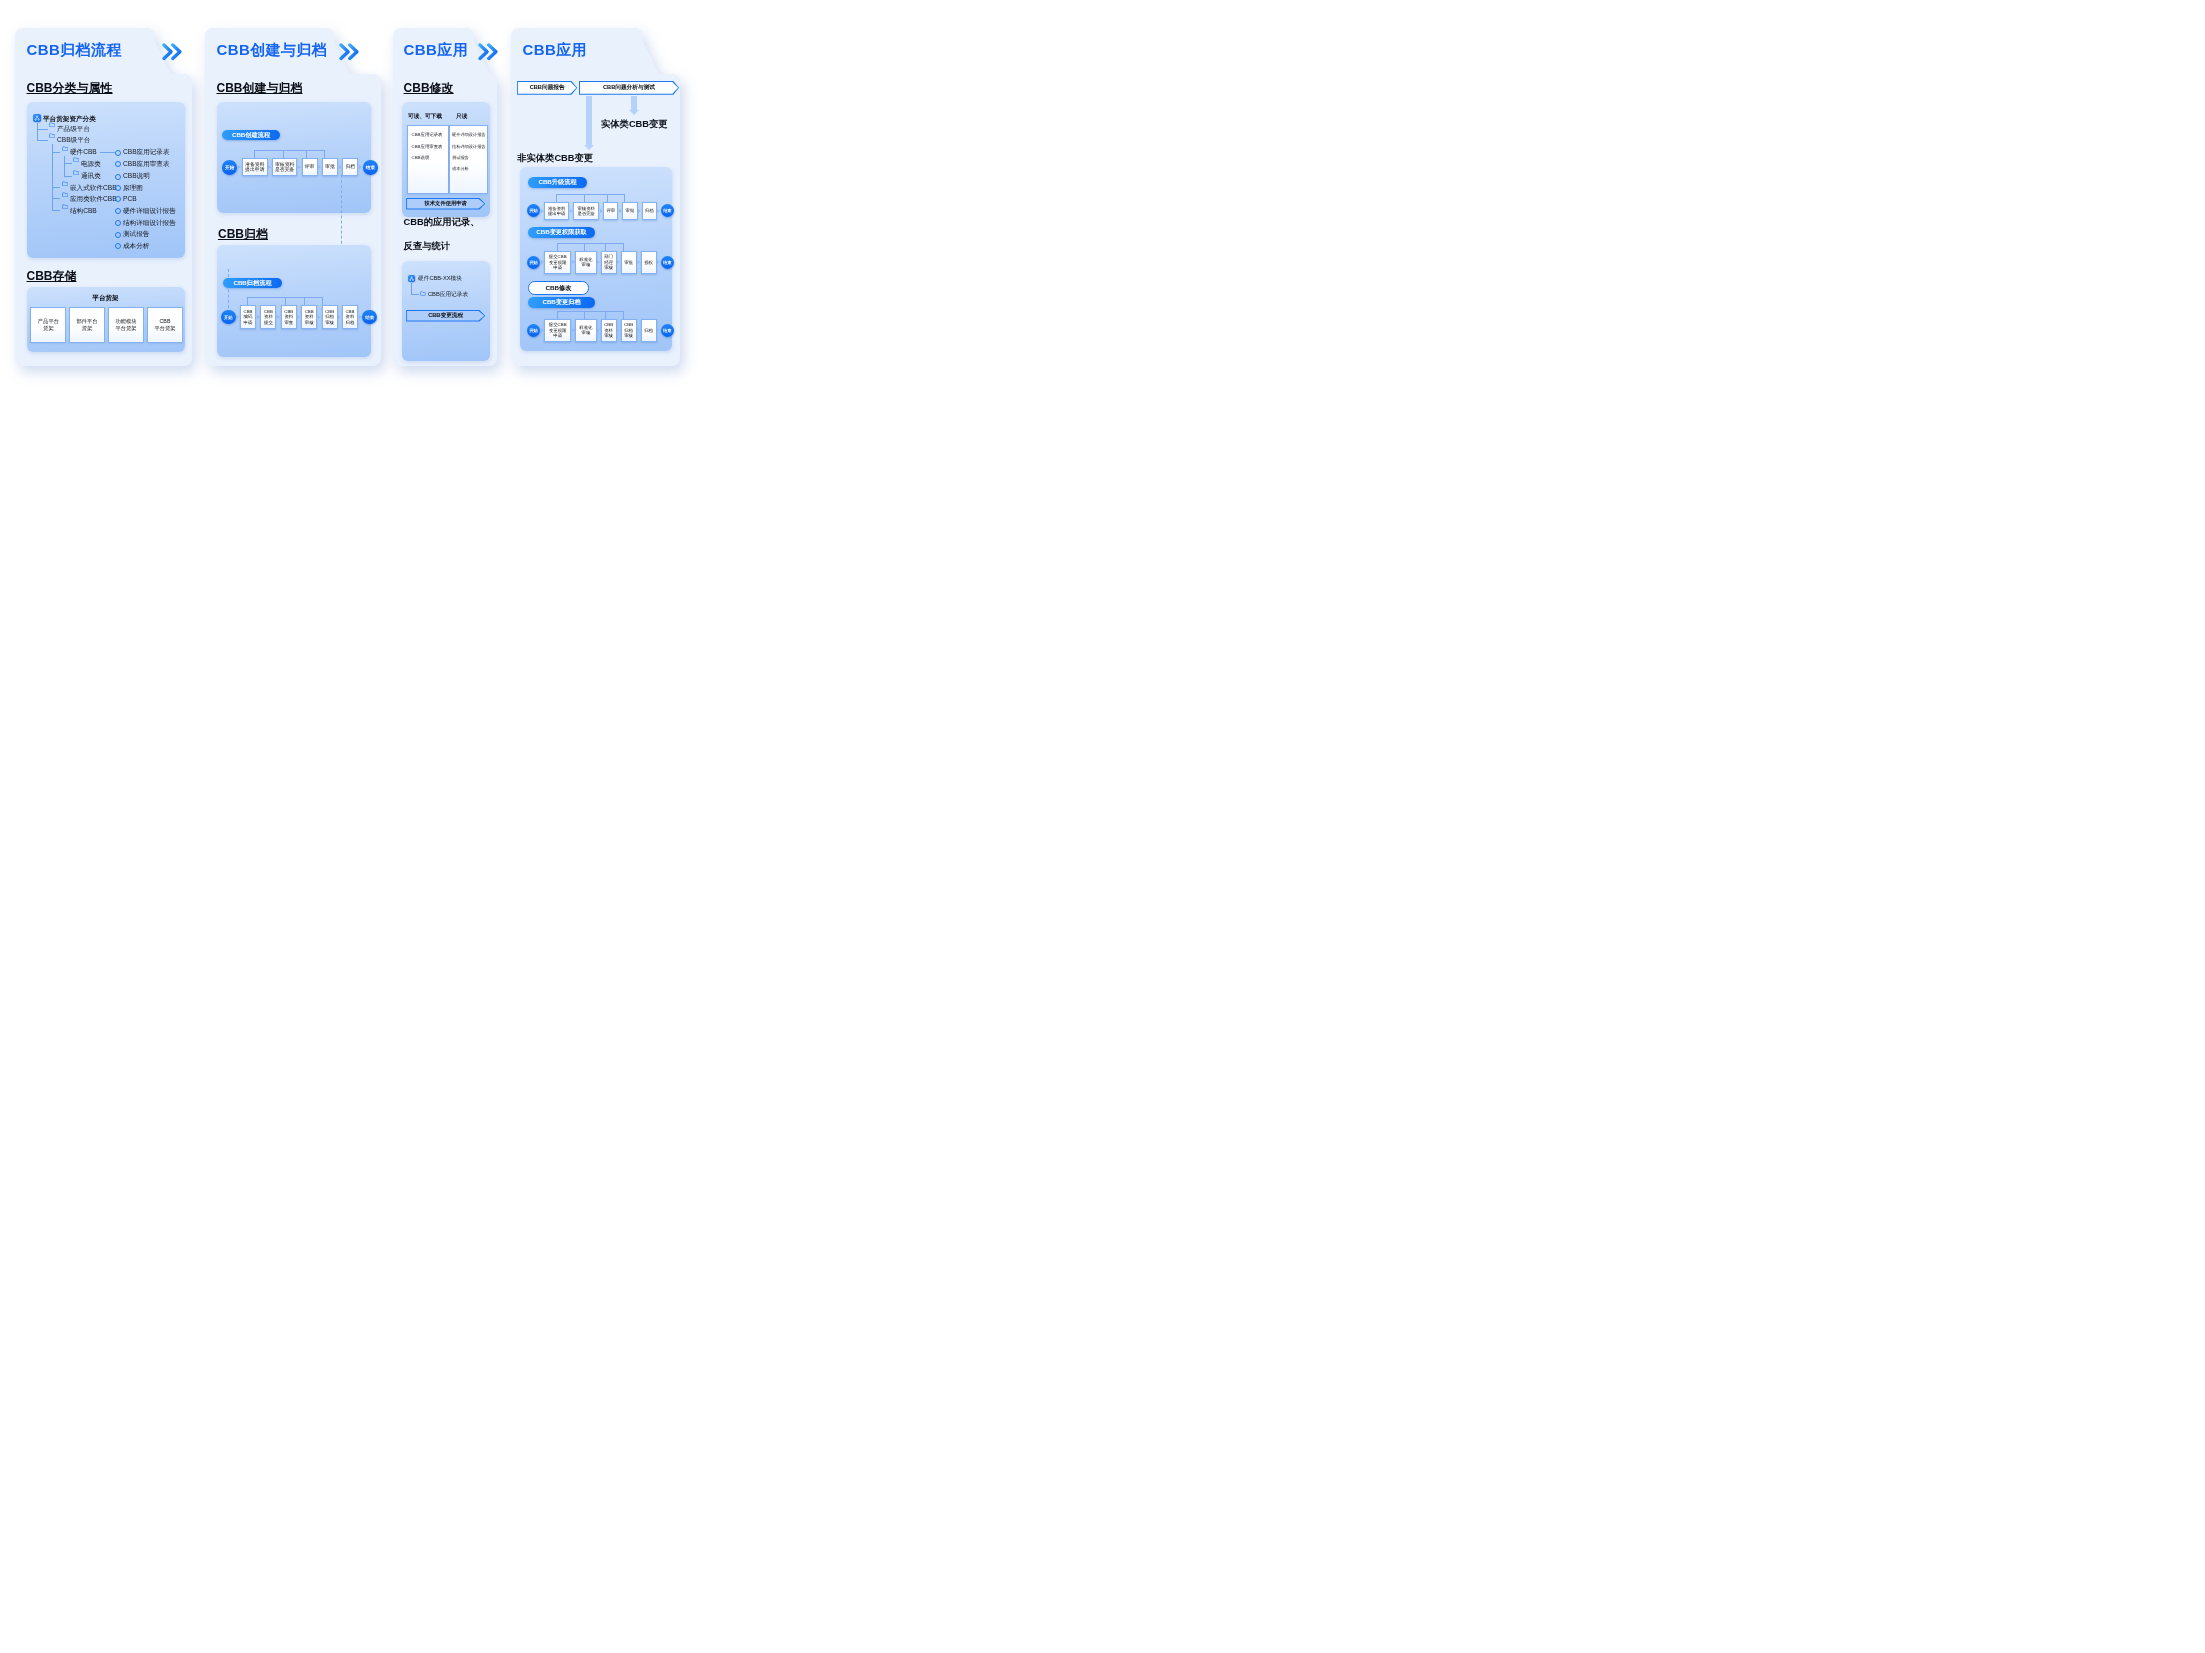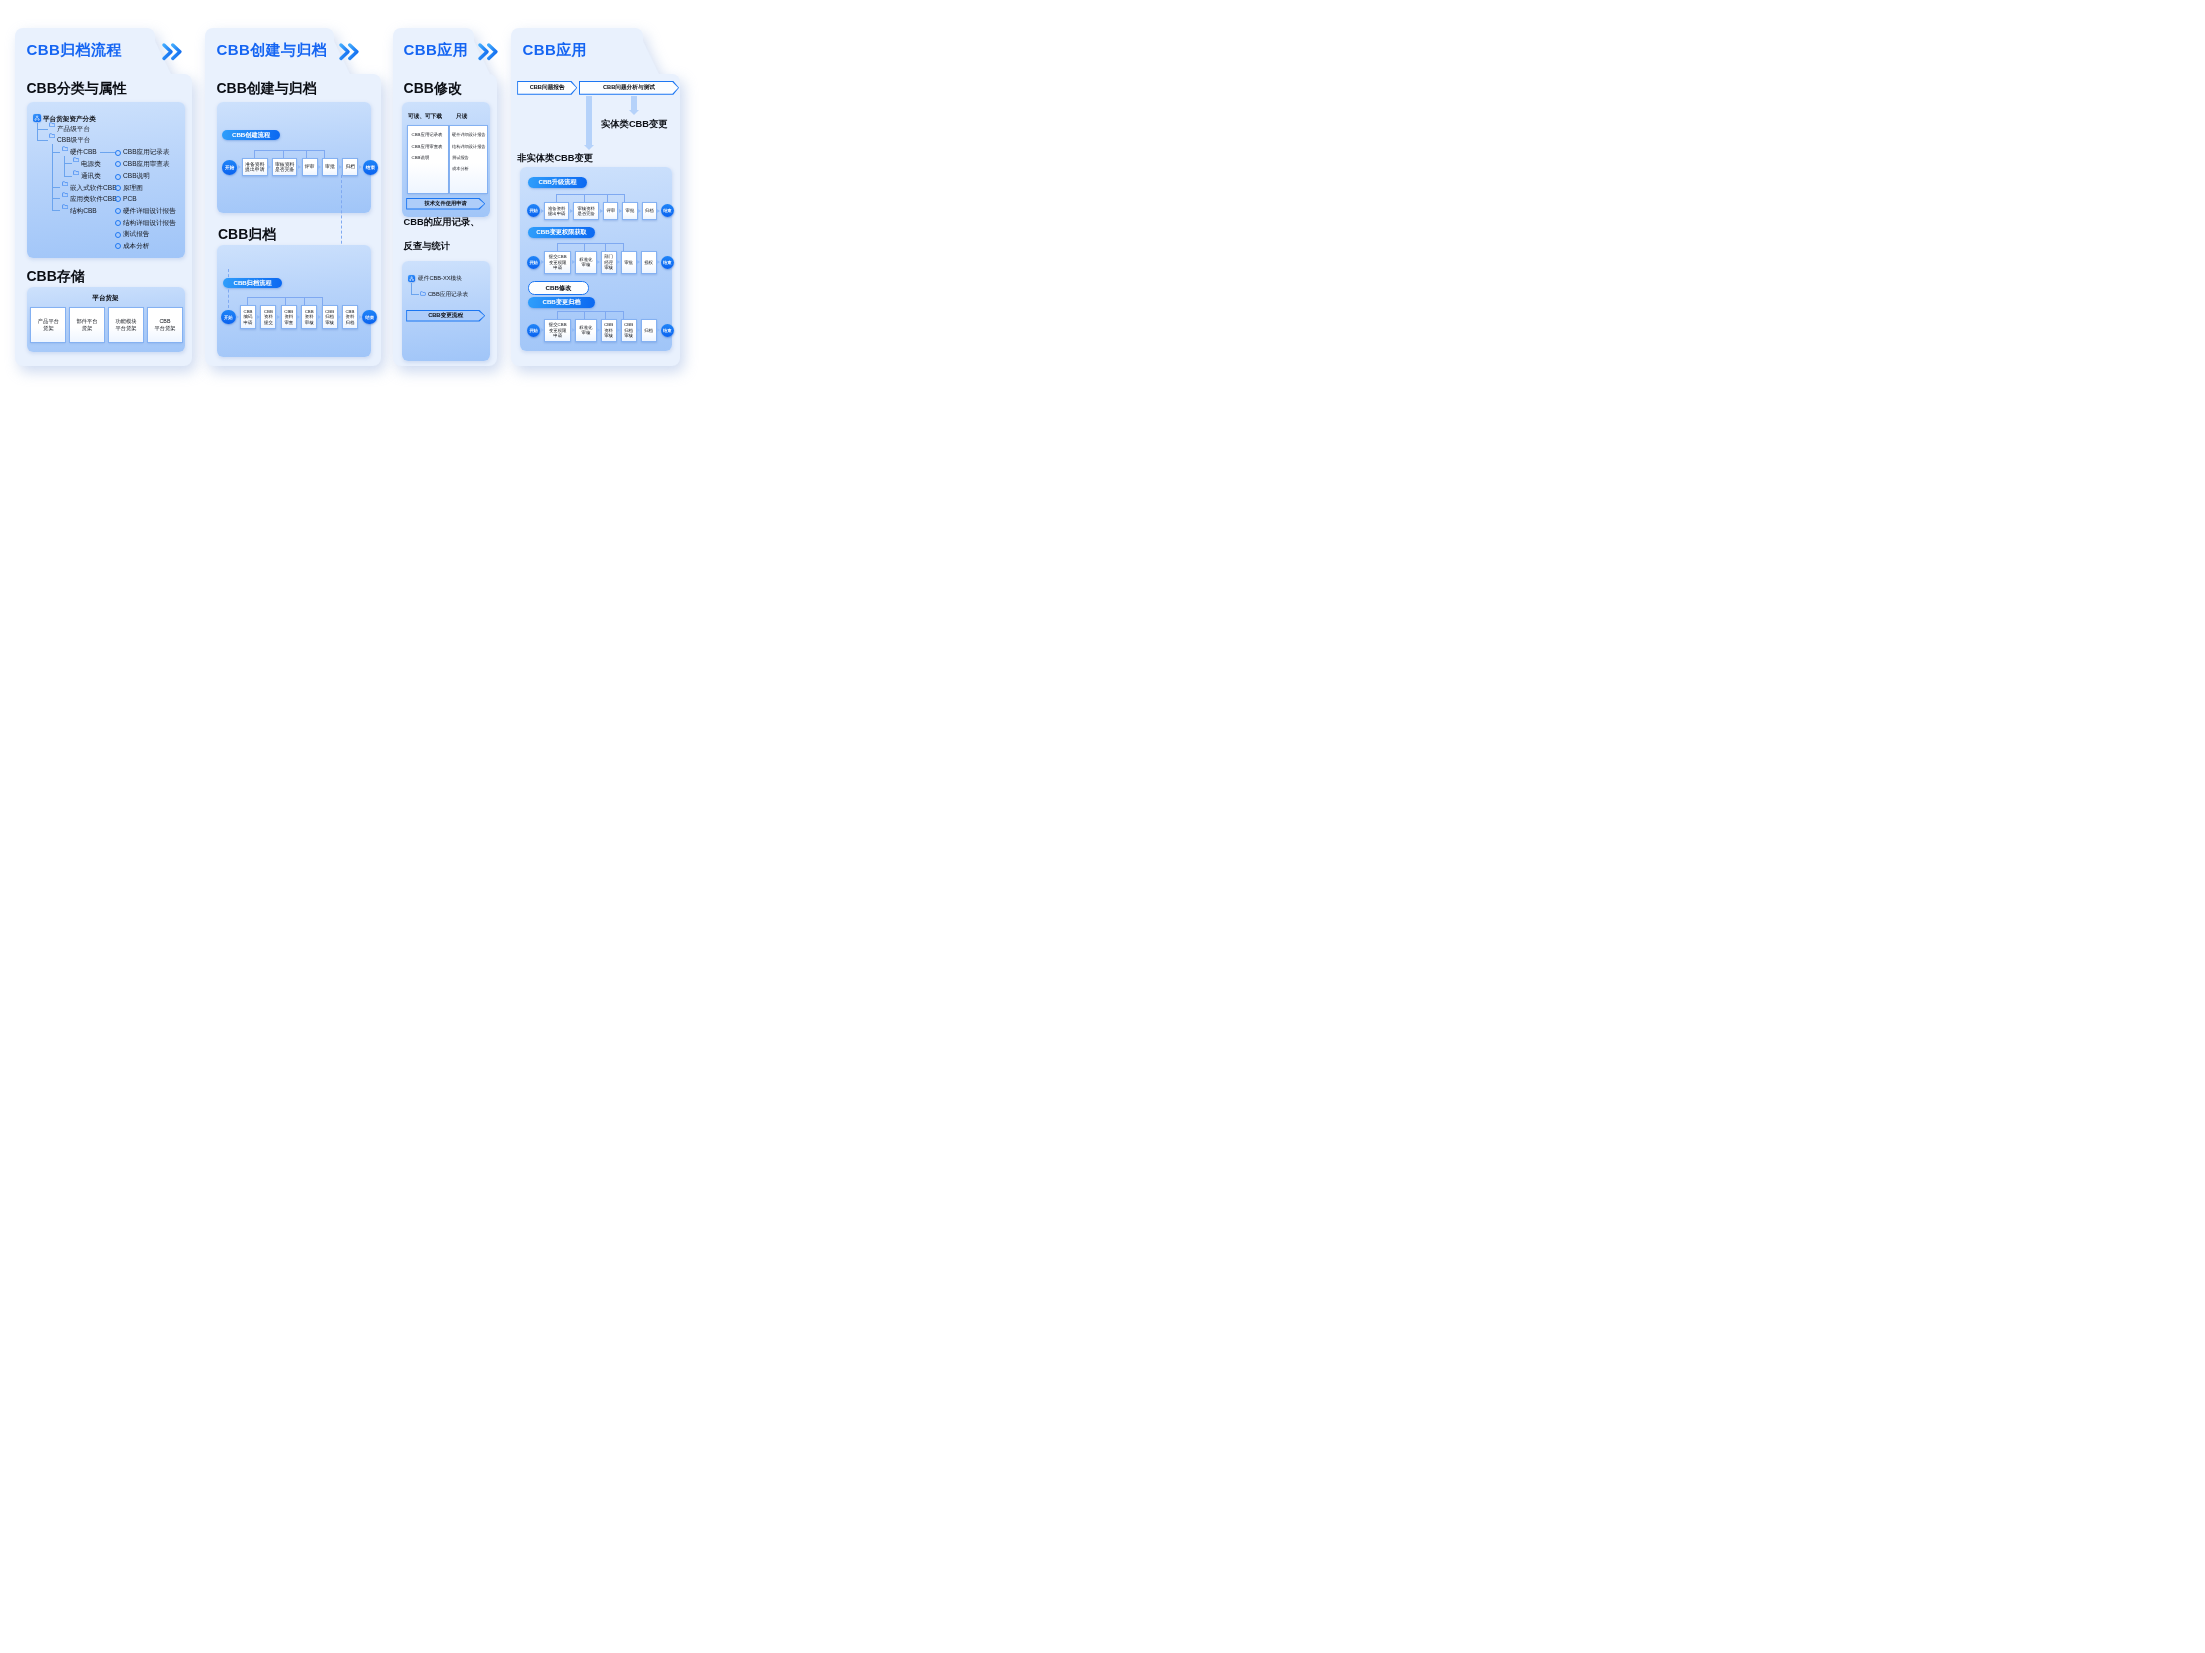--- a/index.html
+++ b/index.html
@@ -6,21 +6,21 @@
   .stage{position:relative;width:706px;height:397px;background:#ffffff;overflow:hidden;}
 
   
   .card{position:absolute;top:28px;height:338px;filter:drop-shadow(4.4px 6.2px 7px rgba(125,158,215,.38));}
   .tab{position:absolute;top:0;left:0;height:46px;border-radius:8px 8px 0 0;background:#e9f1fd;}
   .tab::after{content:"";position:absolute;left:100%;bottom:0;width:16px;height:33px;background:#e9f1fd;
               clip-path:polygon(0 0,100% 100%,0 100%);}
   .cbody{position:absolute;top:46px;left:0;right:0;bottom:0;background:#e9f1fd;border-radius:0 8px 8px 8px;}
   .ptitle{position:absolute;left:11.5px;top:13.2px;font-size:15px;font-weight:bold;color:#1565f2;letter-spacing:0.4px;white-space:nowrap;}
 
-  .h1{position:absolute;font-size:14px;font-weight:bold;color:#0b0e14;white-space:nowrap;}
+  .h1{position:absolute;font-size:12px;font-weight:bold;color:#0b0e14;white-space:nowrap;text-decoration:underline;}
   .h2{position:absolute;font-size:9.3px;font-weight:bold;color:#0b0e14;white-space:nowrap;}
 
   .ipanel{position:absolute;border-radius:6.2px;background:linear-gradient(175deg,#cde1fc 0%,#b7d3fa 45%,#a0c5f8 100%);
           box-shadow:0.9px 1.8px 3.5px rgba(130,160,215,.25);}
 
   .badge{position:absolute;display:flex;align-items:center;justify-content:center;color:#fff;font-weight:bold;font-size:6.2px;
          background:linear-gradient(100deg,#2f9efb,#0b68f1);border-radius:5.7px;box-shadow:0.4px 0.9px 2.2px rgba(40,100,200,.35);white-space:nowrap;}
   .pill{position:absolute;display:flex;align-items:center;justify-content:center;background:#fdfeff;border:0.9px solid #1b76f2;
         border-radius:6.6px;font-weight:bold;font-size:6.2px;color:#0b0e14;white-space:nowrap;}
 

